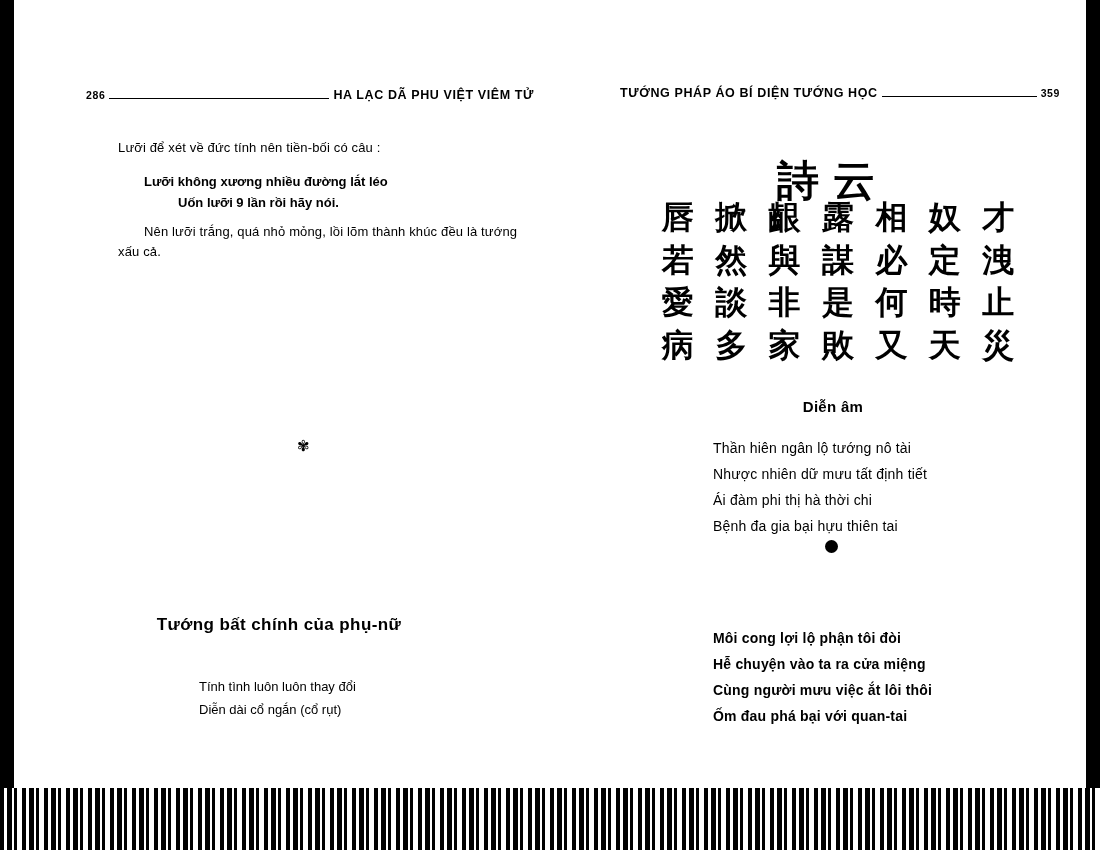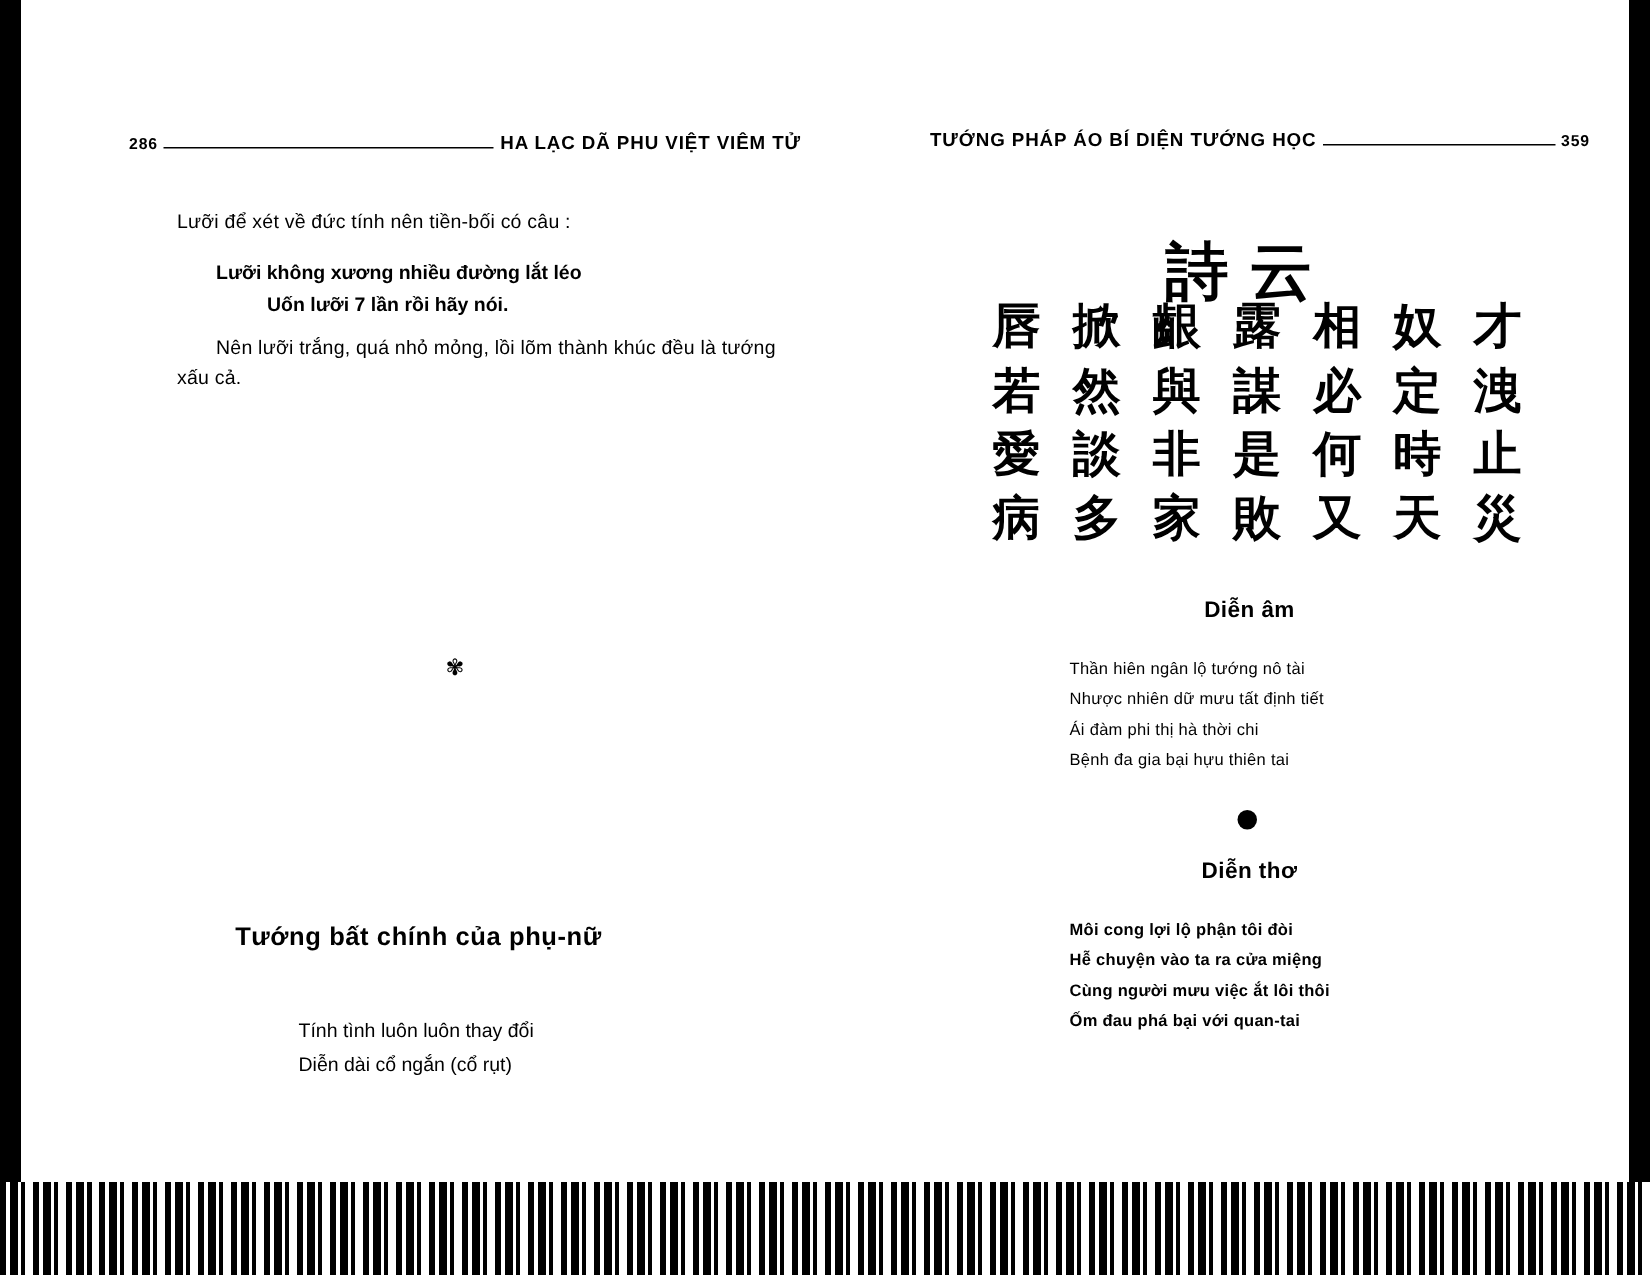--- a/index.html
+++ b/index.html
@@ -178,26 +178,26 @@
     font-size: 15px;
     font-weight: bold;
     letter-spacing: 0.3px;
   }
   #dien-am-title { top: 398px; }
   #dien-tho-title { top: 572px; }
 
   .sino-lines {
     position: absolute;
     left: 133px;
-    font-size: 11px;
+    font-size: 14px;
     line-height: 1.85;
     letter-spacing: 0.2px;
   }
   #dien-am-lines { top: 436px; }
-  #dien-tho-lines { top: 610px; font-weight: bold; }
+  #dien-tho-lines { top: 626px; font-weight: bold; }
 
   .dot-sep {
     position: absolute;
     left: 245px; top: 540px;
     width: 13px; height: 13px;
     border-radius: 50%;
     background: #000;
   }
 </style>
 </head>
@@ -215,21 +215,21 @@
     <div class="runhead" id="runhead-left">
       <span class="folio">286</span>
       <span class="rule"></span>
       <span class="runhead-title">HA LẠC DÃ PHU VIỆT VIÊM TỬ</span>
     </div>
 
     <div class="para" id="para-intro">Lưỡi để xét về đức tính nên tiền-bối có câu :</div>
 
     <div id="verse-block">
       <div class="v1">Lưỡi không xương nhiều đường lắt léo</div>
-      <div class="v2">Uốn lưỡi 7 lần rồi hãy nói.</div>
+      <div class="v2">Uốn lưỡi 9 lần rồi hãy nói.</div>
     </div>
 
     <div class="para" id="para-close">Nên lưỡi trắng, quá nhỏ mỏng, lồi lõm thành khúc đều là tướng xấu cả.</div>
 
     <div class="ornament">✾</div>
 
     <div class="section-title">Tướng bất chính của phụ-nữ</div>
 
     <div class="trait-list">
       <div>Tính tình luôn luôn thay   đổi</div>
@@ -285,21 +285,20 @@
 
     <div class="sino-lines" id="dien-am-lines">
       <div>Thần hiên ngân lộ tướng nô tài</div>
       <div>Nhược nhiên dữ mưu tất định tiết</div>
       <div>Ái đàm phi thị hà thời chi</div>
       <div>Bệnh đa gia bại hựu thiên tai</div>
     </div>
 
     <div class="dot-sep"></div>
 
-    <div class="sub-title" id="dien-tho-title">Diễn thơ</div>
 
     <div class="sino-lines" id="dien-tho-lines">
       <div>Môi cong lợi lộ phận tôi đòi</div>
       <div>Hễ chuyện vào ta ra cửa miệng</div>
       <div>Cùng người mưu việc ắt lôi thôi</div>
       <div>Ốm đau phá bại với quan-tai</div>
     </div>
   </div>
 
   <div class="barcode"></div>

